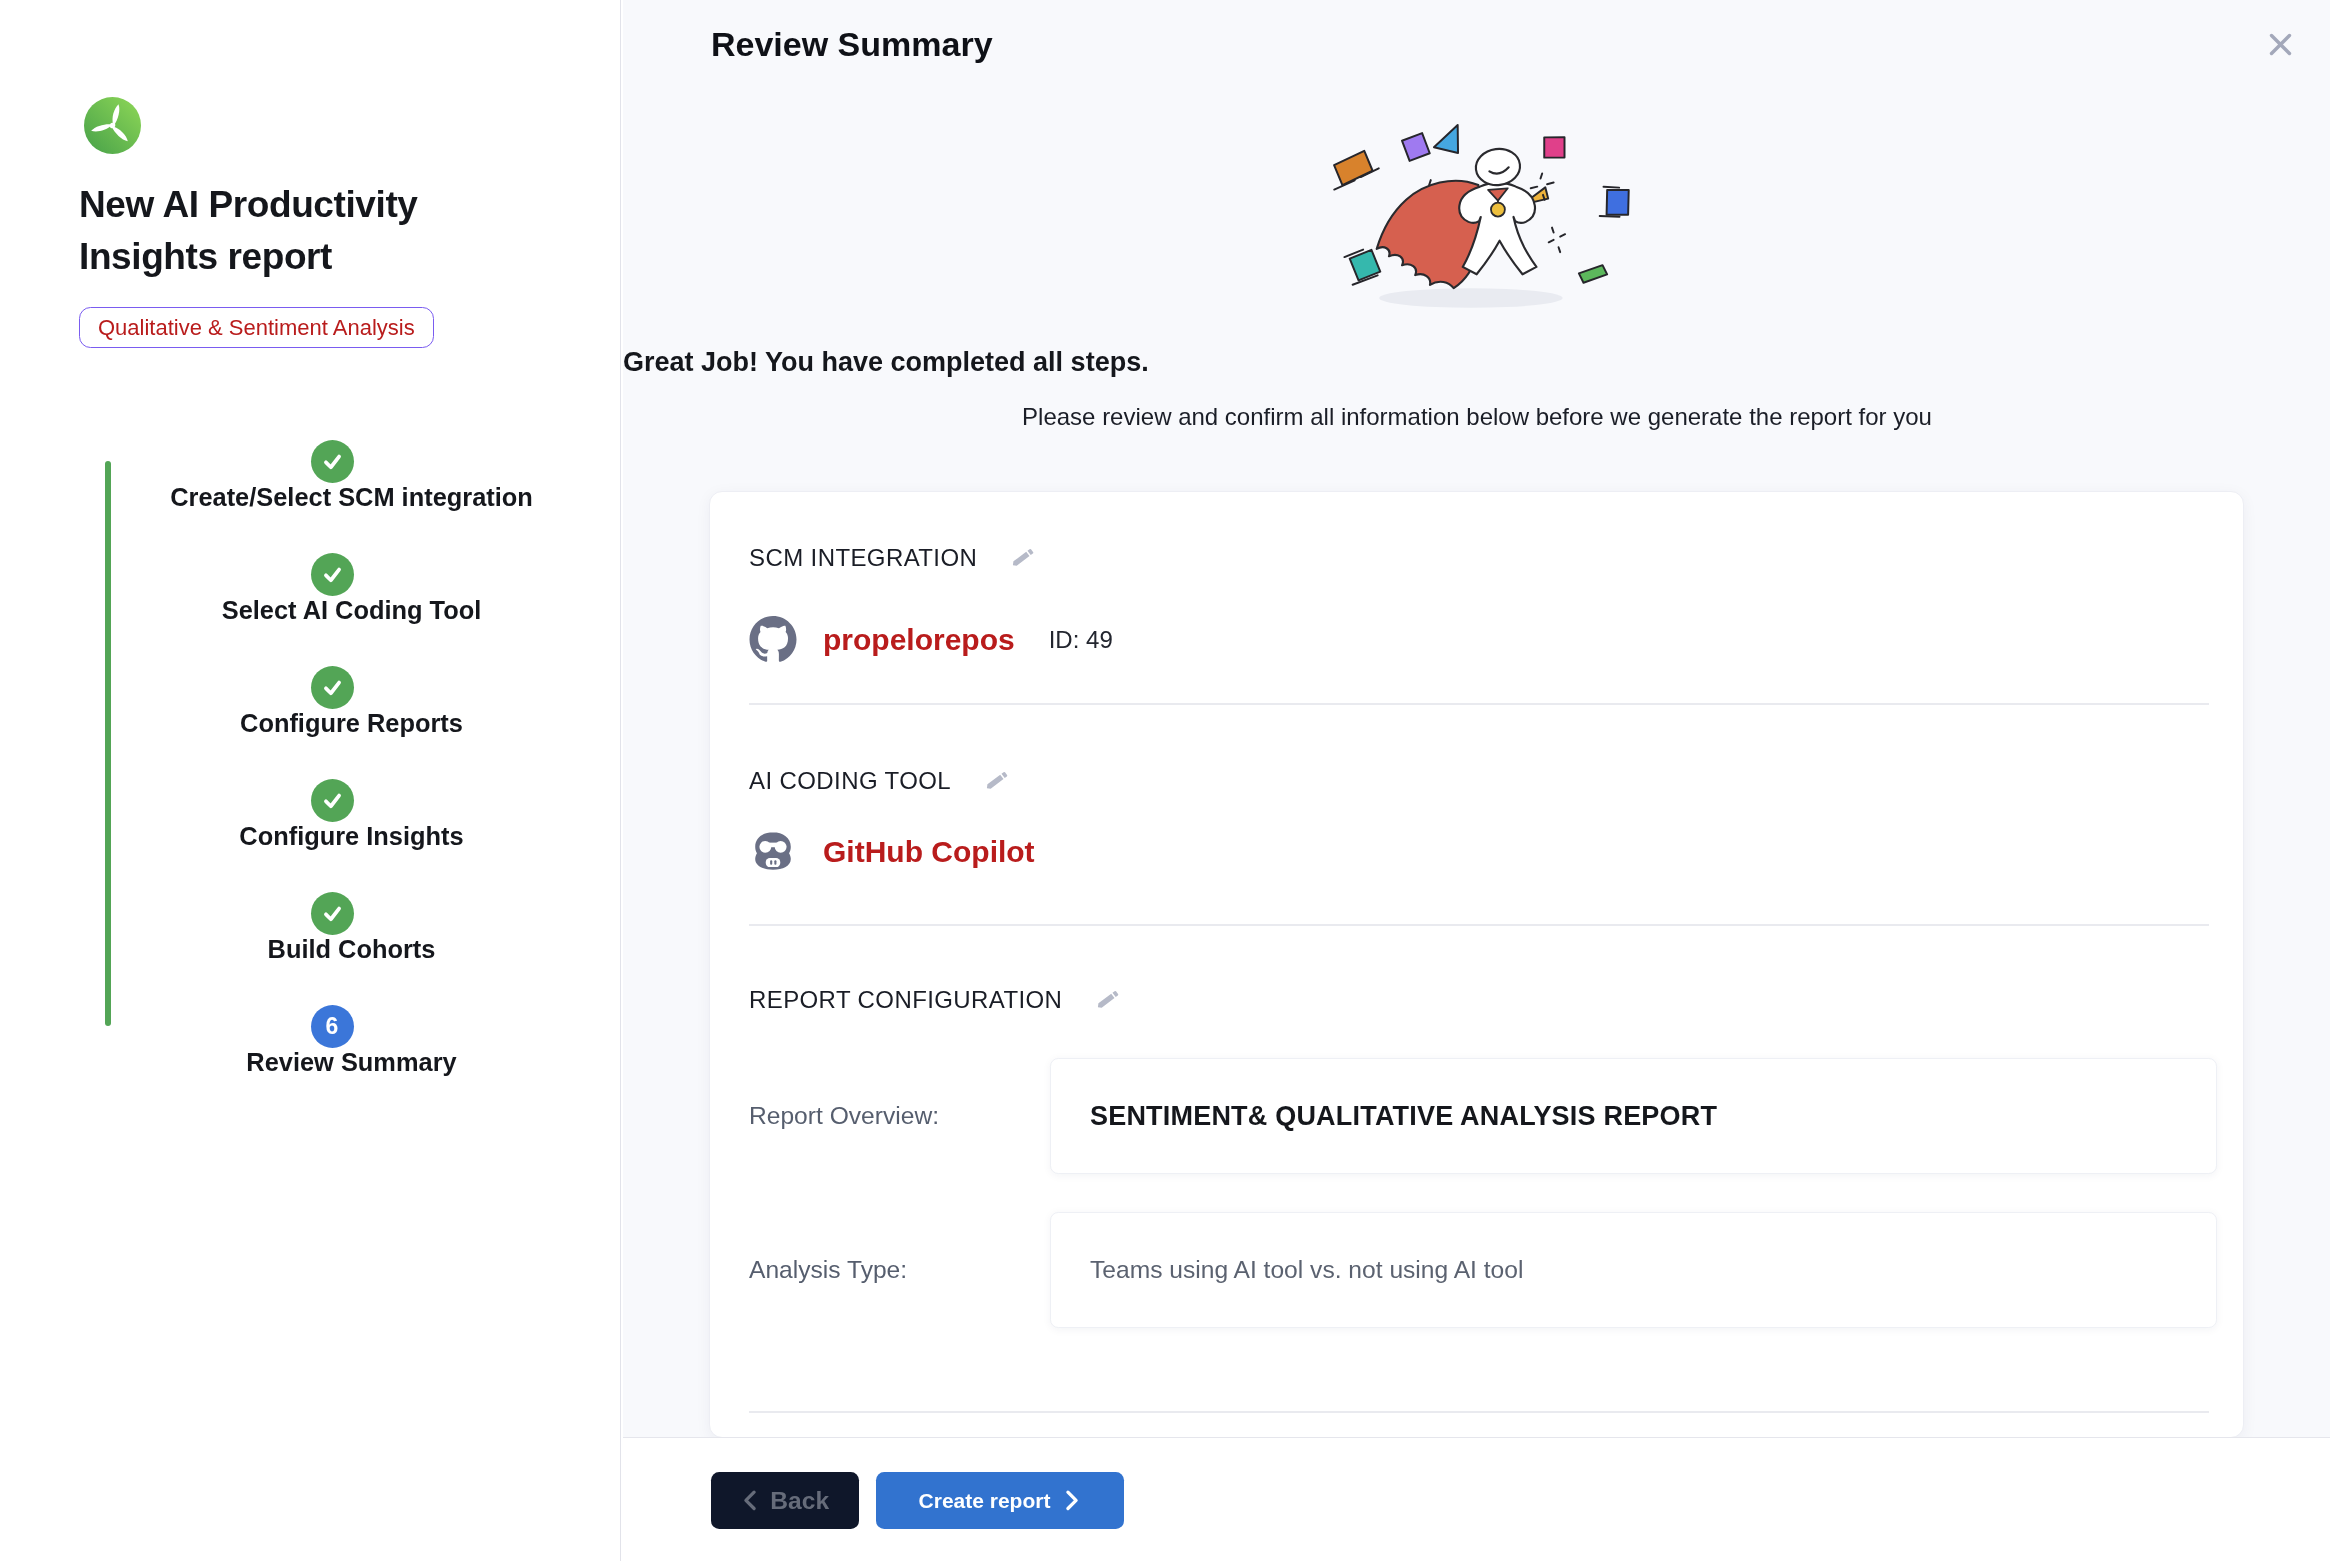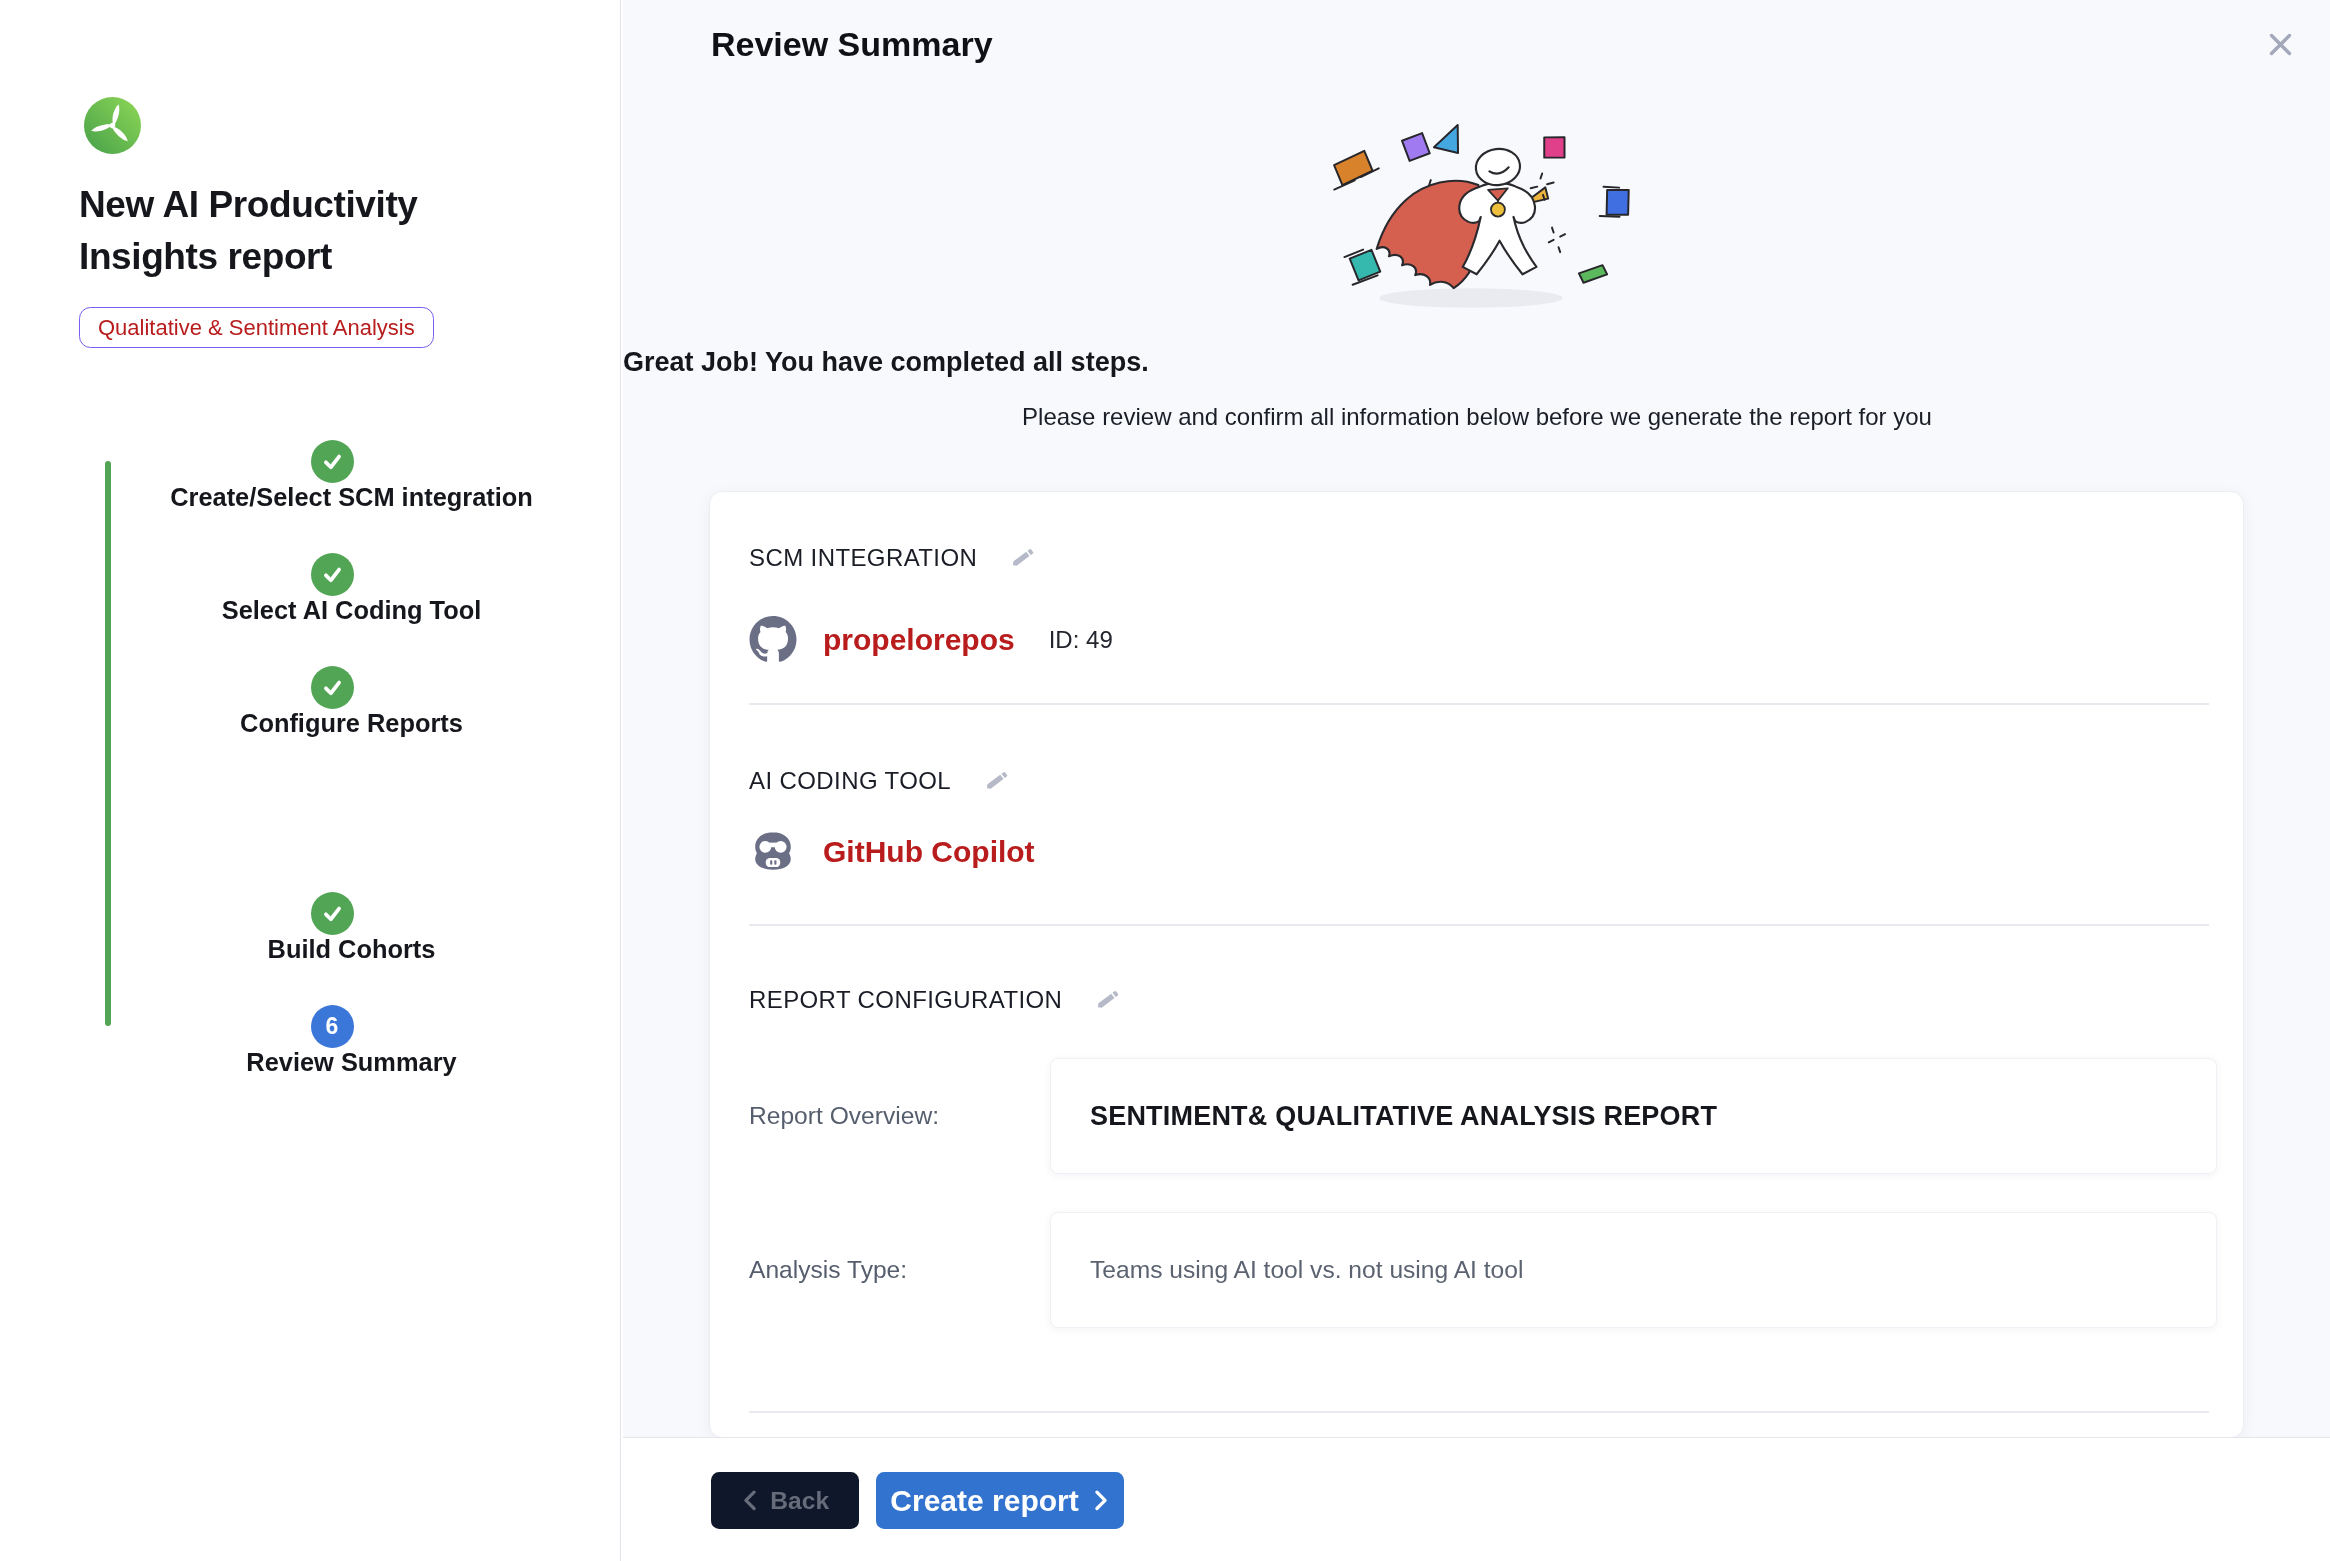--- a/index.html
+++ b/index.html
@@ -43,21 +43,21 @@
 
   .cfg-label { position:absolute; left:39px; width:270px; font-size:24.6px; color:#565e6e; }
   .value-box { position:absolute; left:340px; width:1167px; height:116px; background:#ffffff; border:0.8px solid #eef0f5; border-radius:8.2px; box-shadow:0 1.6px 8.2px rgba(25,35,70,0.05); display:flex; align-items:center; padding:16px 39px; }
   .value-strong { font-size:27px; font-weight:700; color:#15171c; letter-spacing:0.2px; }
   .value-muted { font-size:24.6px; font-weight:400; color:#5b6270; }
 
   
   .footer { position:absolute; left:0; bottom:0; width:1708px; height:125px; background:#ffffff; border-top:1.6px solid #e5e6ec; }
   .btn { position:absolute; top:34px; height:57px; border:none; border-radius:8.2px; display:flex; align-items:center; justify-content:center; cursor:pointer; font-family:"Liberation Sans", sans-serif; }
   .btn-back { left:88px; width:148px; background:#0f172a; color:#666c7a; font-size:24.6px; font-weight:600; gap:11.5px; }
-  .btn-create { left:253px; width:248px; background:#3273cf; color:#ffffff; font-size:30px; font-weight:700; gap:13px; }
+  .btn-create { left:253px; width:248px; background:#3273cf; color:#ffffff; font-size:21px; font-weight:700; gap:13px; }
 </style>
 </head>
 <body>
 
 <div class="app">
 
   <div class="sidebar">
 
     <svg class="logo" viewBox="0 0 70 70">
       <defs>
@@ -100,20 +100,28 @@
 
     <div class="step" style="top:666px">
       <span class="step-circle">
         <svg width="23" height="23" viewBox="0 0 28 28">
             <polyline points="6,15 12,21 22,8" fill="none" stroke="#fff" stroke-width="4.5" stroke-linecap="round" stroke-linejoin="round"></polyline>
           </svg>
       </span>
       <span class="step-label">Configure Reports</span>
     </div>
 
+    <div class="step" style="top:779px">
+      <span class="step-circle">
+        <svg width="23" height="23" viewBox="0 0 28 28">
+            <polyline points="6,15 12,21 22,8" fill="none" stroke="#fff" stroke-width="4.5" stroke-linecap="round" stroke-linejoin="round"></polyline>
+          </svg>
+      </span>
+      <span class="step-label">Configure Insights</span>
+    </div>
 
     <div class="step" style="top:892px">
       <span class="step-circle">
         <svg width="23" height="23" viewBox="0 0 28 28">
             <polyline points="6,15 12,21 22,8" fill="none" stroke="#fff" stroke-width="4.5" stroke-linecap="round" stroke-linejoin="round"></polyline>
           </svg>
       </span>
       <span class="step-label">Build Cohorts</span>
     </div>
 

